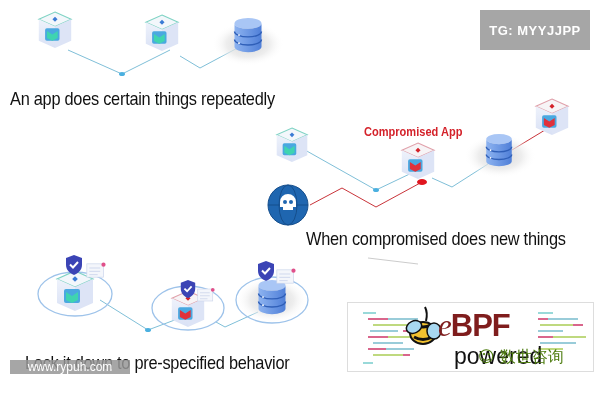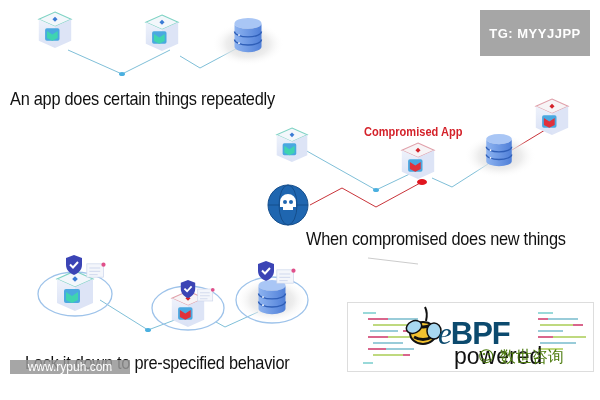--- a/index.html
+++ b/index.html
@@ -1,30 +1,30 @@
 <!DOCTYPE html>
 <html><head>
 <meta charset="utf-8">
 <style>
   html, body { margin:0; padding:0; }
   body { width:600px; height:400px; background:#ffffff; position:relative; overflow:hidden;
          font-family: "DejaVu Sans Condensed", "Liberation Sans", sans-serif; }
   svg.layer { position:absolute; left:0; top:0; width:600px; height:400px; }
   .caption { position:absolute; color:#111; font-family:"Liberation Sans", sans-serif; font-size:19px;
              letter-spacing:-0.3px; transform:scaleX(0.86); transform-origin:left top; white-space:nowrap; }
-  .tg-badge { position:absolute; left:480px; top:10px; width:110px; height:46px; background:#a6a6a6;
+  .tg-badge { position:absolute; left:480px; top:10px; width:110px; height:40px; background:#a6a6a6;
               color:#fff; font-family:"Liberation Sans", sans-serif; font-size:13px; font-weight:bold;
               display:flex; align-items:center; justify-content:center; letter-spacing:0.5px; }
   .wm-badge { position:absolute; left:10px; top:360px; width:120px; height:14px; background:rgba(150,150,150,0.85);
               color:#fff; font-family:"Liberation Sans", sans-serif; font-size:12px;
               display:flex; align-items:center; justify-content:center; }
   .compromised-label { position:absolute; left:364px; top:124px; color:#d4222a; font-family:"Liberation Sans", sans-serif;
               font-size:13px; font-weight:bold; transform:scaleX(0.85); transform-origin:left top; white-space:nowrap; }
   .ebpf-box { position:absolute; left:347px; top:302px; width:245px; height:68px; border:1px solid #ddd; background:#fff; }
-  .ebpf-title { position:absolute; left:90px; top:13px; font-family:"Liberation Sans", sans-serif; font-size:31px; font-weight:bold; color:#0c4a6e; letter-spacing:-1px; }
+  .ebpf-title { position:absolute; left:90px; top:5px; font-family:"Liberation Sans", sans-serif; font-size:31px; font-weight:bold; color:#7f1d1d; letter-spacing:-1px; }
   .ebpf-title .e { font-style:italic; font-weight:normal; font-family:"Liberation Serif", serif; }
   .ebpf-powered { position:absolute; left:90px; top:40px; font-family:"Liberation Sans", sans-serif; font-size:23px; color:#111;margin-left:16px; }
   .wechat-wm { position:absolute; left:130px; top:44px; font-family:"DejaVu Sans", sans-serif; font-size:16px; color:#4d7c0f; white-space:nowrap; }
 </style>
 </head>
 <body>
 
 <svg class="layer" viewBox="0 0 600 400">
   <defs>
     <linearGradient id="cubeSide" x1="0" x2="0" y1="0" y2="1">

